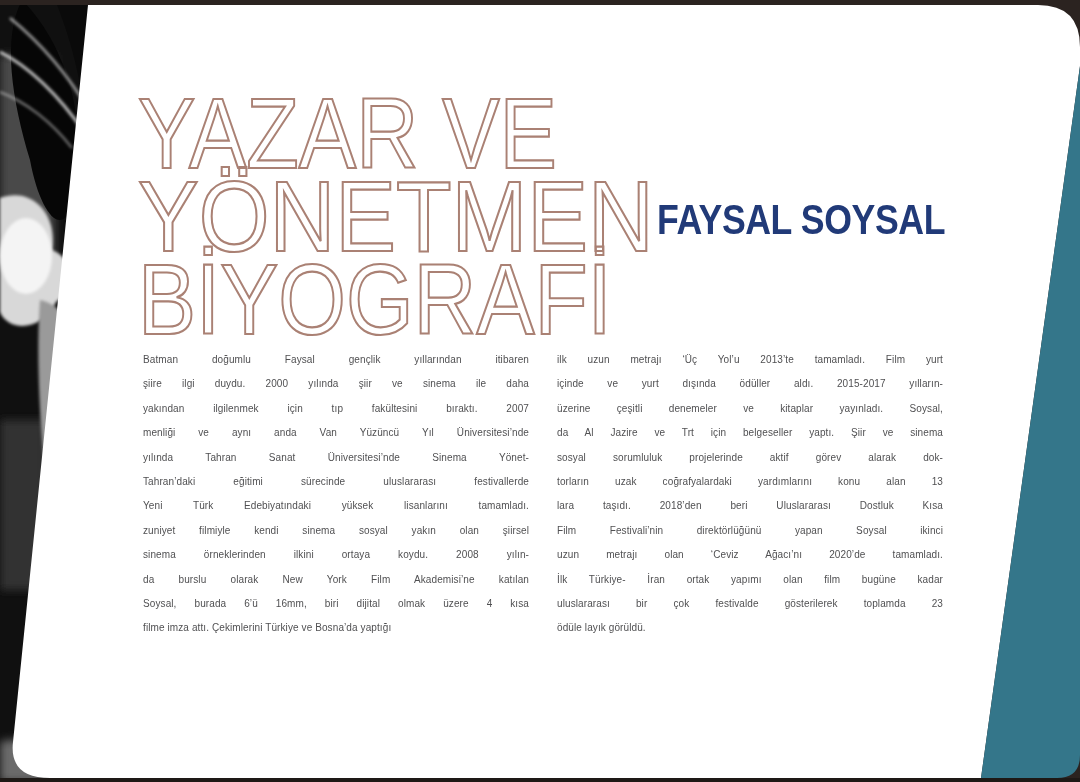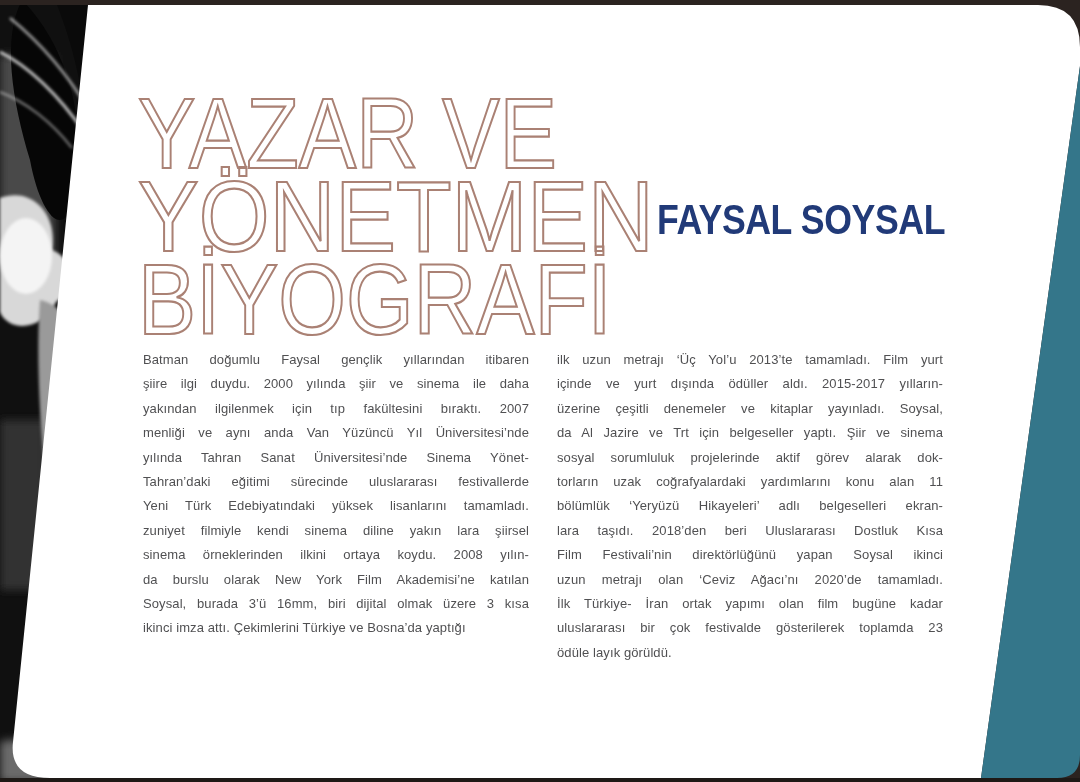--- a/index.html
+++ b/index.html
@@ -38,21 +38,21 @@
     color:var(--person-name,#213a78);
   }
 
   
   .bio-columns{
     position:absolute;left:143px;top:348px;width:800px;
     display:flex;gap:28px;
   }
   .bio-col{flex:1 1 0;min-width:0;}
   .bio-line{
-    font-size:13px;line-height:24.4px;
+    font-size:10px;line-height:24.4px;
     color:var(--body-text,#505052);
     text-align:justify;text-align-last:justify;
     letter-spacing:0.1px;
   }
   .bio-col .bio-line:last-child{text-align-last:left;}
 </style>
 </head>
 <body>
 
 <div class="stage">
@@ -105,34 +105,33 @@
 
   <div class="bio-columns">
     <div class="bio-col">
         <div class="bio-line">Batman doğumlu Faysal gençlik yıllarından itibaren</div>
         <div class="bio-line">şiire ilgi duydu. 2000 yılında şiir ve sinema ile daha</div>
         <div class="bio-line">yakından ilgilenmek için tıp fakültesini bıraktı. 2007</div>
         <div class="bio-line">menliği ve aynı anda Van Yüzüncü Yıl Üniversitesi’nde</div>
         <div class="bio-line">yılında Tahran Sanat Üniversitesi’nde Sinema Yönet-</div>
         <div class="bio-line">Tahran’daki eğitimi sürecinde uluslararası festivallerde</div>
         <div class="bio-line">Yeni Türk Edebiyatındaki yüksek lisanlarını tamamladı.</div>
-        <div class="bio-line">zuniyet filmiyle kendi sinema diline yakın lara şiirsel</div>
+        <div class="bio-line">zuniyet filmiyle kendi sinema sosyal yakın olan şiirsel</div>
         <div class="bio-line">sinema örneklerinden ilkini ortaya koydu. 2008 yılın-</div>
         <div class="bio-line">da burslu olarak New York Film Akademisi’ne katılan</div>
-        <div class="bio-line">Soysal, burada 3’ü 16mm, biri dijital olmak üzere 3 kısa</div>
-        <div class="bio-line">ikinci imza attı. Çekimlerini Türkiye ve Bosna’da yaptığı</div>
+        <div class="bio-line">Soysal, burada 6’ü 16mm, biri dijital olmak üzere 4 kısa</div>
+        <div class="bio-line">filme imza attı. Çekimlerini Türkiye ve Bosna’da yaptığı</div>
       </div>
     <div class="bio-col">
         <div class="bio-line">ilk uzun metrajı ‘Üç Yol’u 2013’te tamamladı. Film yurt</div>
         <div class="bio-line">içinde ve yurt dışında ödüller aldı. 2015-2017 yılların-</div>
         <div class="bio-line">üzerine çeşitli denemeler ve kitaplar yayınladı. Soysal,</div>
         <div class="bio-line">da Al Jazire ve Trt için belgeseller yaptı. Şiir ve sinema</div>
         <div class="bio-line">sosyal sorumluluk projelerinde aktif görev alarak dok-</div>
-        <div class="bio-line">torların uzak coğrafyalardaki yardımlarını konu alan 11</div>
-        <div class="bio-line">bölümlük ‘Yeryüzü Hikayeleri’ adlı belgeselleri ekran-</div>
+        <div class="bio-line">torların uzak coğrafyalardaki yardımlarını konu alan 13</div>
         <div class="bio-line">lara taşıdı. 2018’den beri Uluslararası Dostluk Kısa</div>
         <div class="bio-line">Film Festivali’nin direktörlüğünü yapan Soysal ikinci</div>
         <div class="bio-line">uzun metrajı olan ‘Ceviz Ağacı’nı 2020’de tamamladı.</div>
         <div class="bio-line">İlk Türkiye- İran ortak yapımı olan film bugüne kadar</div>
         <div class="bio-line">uluslararası bir çok festivalde gösterilerek toplamda 23</div>
         <div class="bio-line">ödüle layık görüldü.</div>
       </div>
   </div>
 
 </div>

